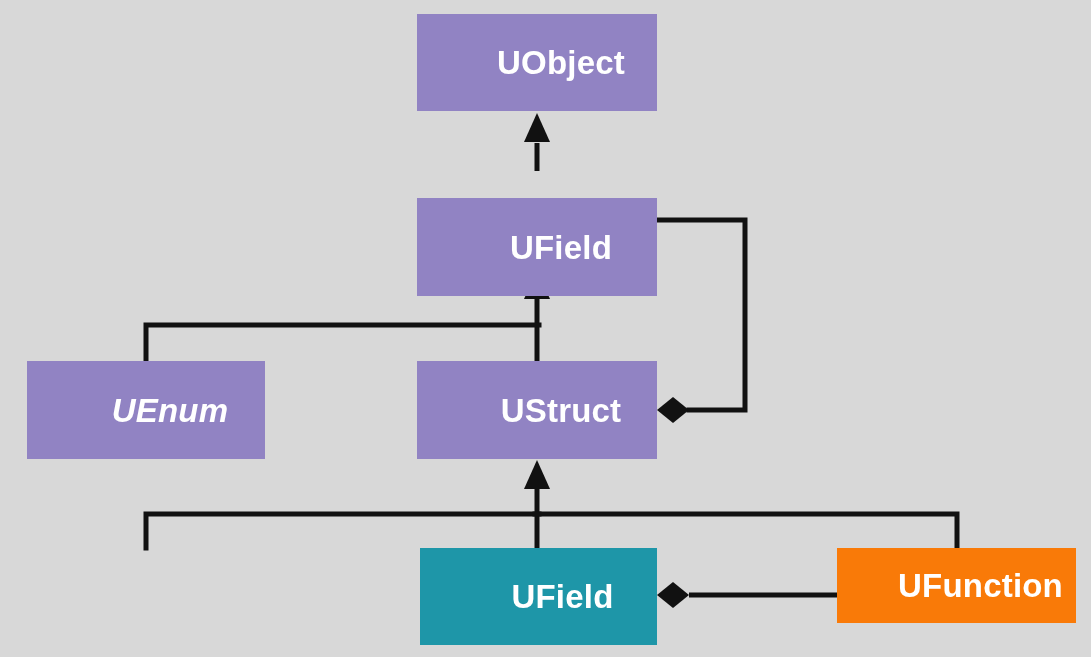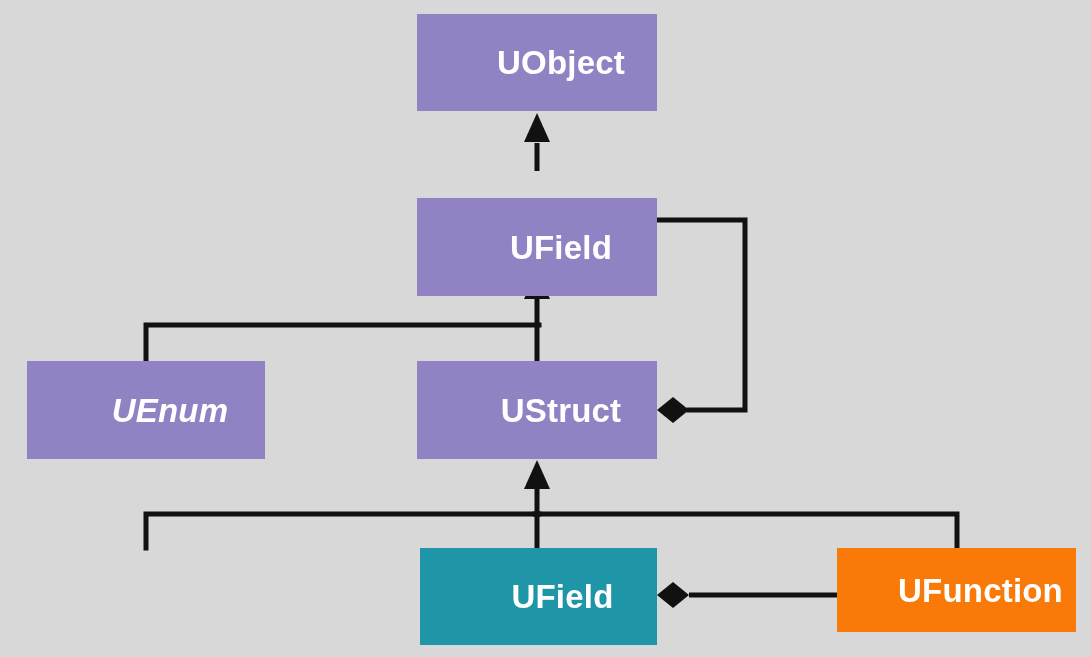--- a/index.html
+++ b/index.html
@@ -111,17 +111,17 @@
 
   <div class="node" style="left:417px; top:361px; width:240px; height:98px; background:#9183c3;">
     <span class="node-label">UStruct</span>
   </div>
 
 
   <div class="node" style="left:420px; top:548px; width:237px; height:97px; background:#1e96a8;">
     <span class="node-label">UField</span>
   </div>
 
-  <div class="node" style="left:837px; top:548px; width:239px; height:84px; background:#f97a08;">
+  <div class="node" style="left:837px; top:548px; width:239px; height:75px; background:#f97a08;">
     <span class="node-label">UFunction</span>
   </div>
 
 </div>
 
 </body></html>

